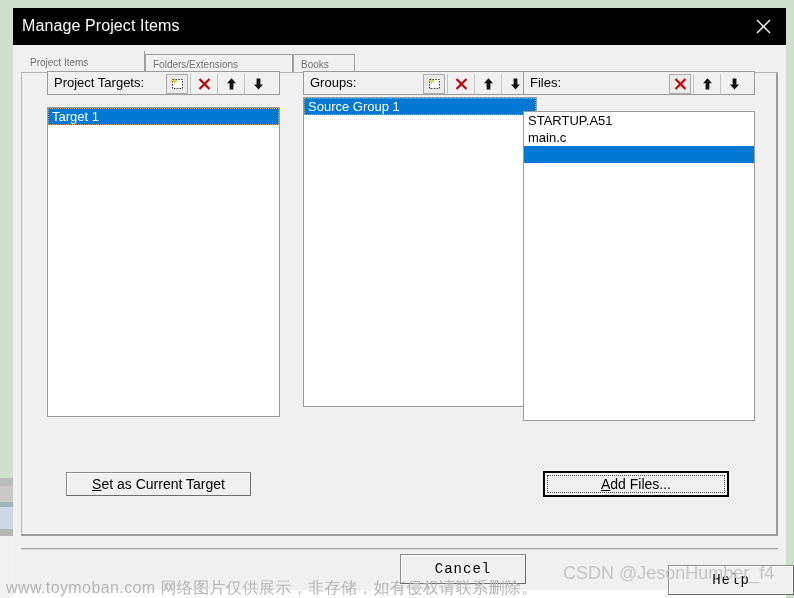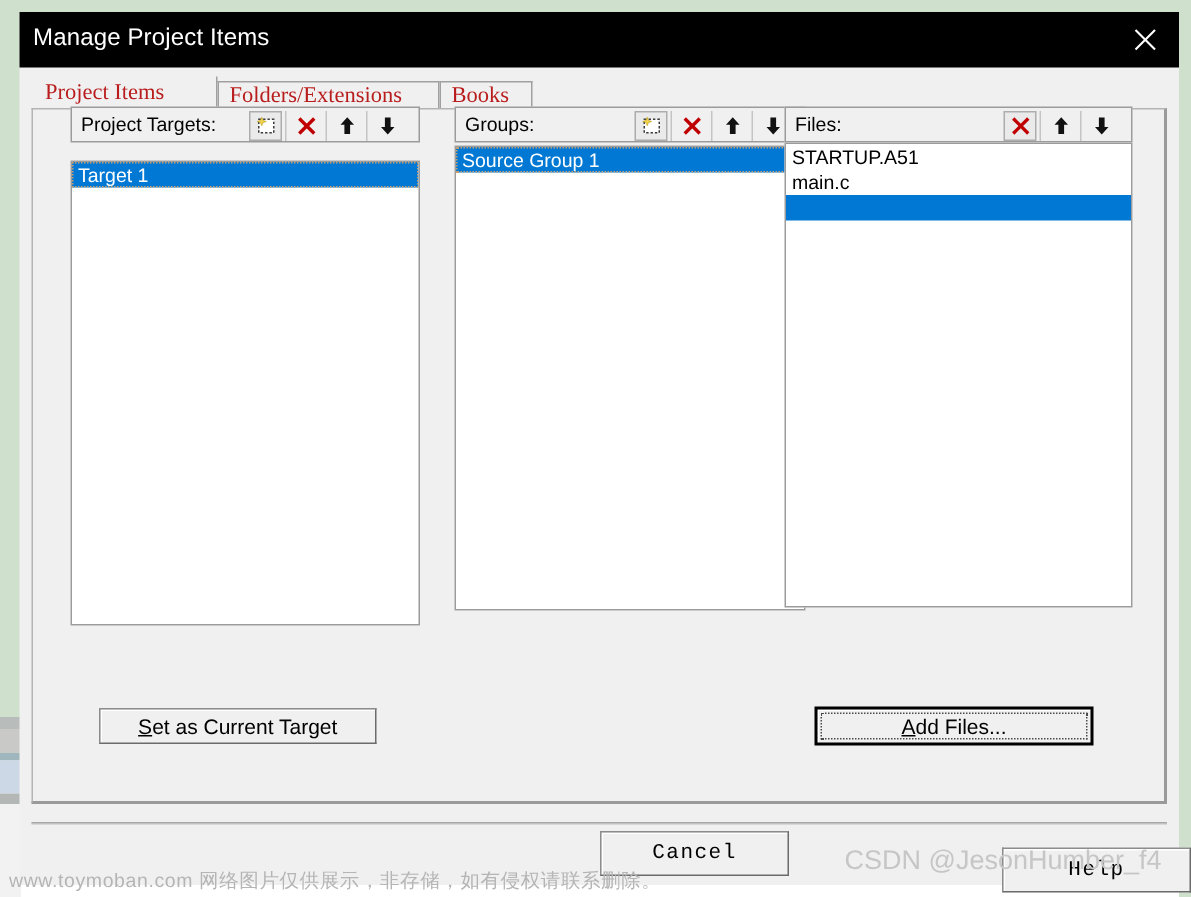--- a/index.html
+++ b/index.html
@@ -92,23 +92,23 @@
     position: absolute;
     left: 0;
     top: 37px;
     width: 773px;
     height: 28px;
   }
   .tab {
     position: absolute;
     top: 9px;
     height: 19px;
-    font-family: Liberation Serif, serif;
-    font-size: 15px;
-    color: #b91c1c;
+    font-family: Liberation Sans, sans-serif;
+    font-size: 10px;
+    color: #737373;
     padding: 0 7px;
     box-sizing: border-box;
     line-height: 19px;
     white-space: nowrap;
     background: #f0f0f0;
     border-left: 1px solid #a0a0a0;
     border-right: 1px solid #a0a0a0;
     border-top: 1px solid #a0a0a0;
     cursor: default;
   }
@@ -248,21 +248,21 @@
     height: 1px;
     background: #d8d8d8;
     border-top: 1px solid #a8a8a8;
   }
 
   
   #watermark-bottom {
     position: absolute;
     left: 6px;
     top: 578px;
-    font-size: 13px;
+    font-size: 16px;
     color: #b5b5b5;
     letter-spacing: 0.4px;
     white-space: nowrap;
     pointer-events: none;
   }
   #watermark-csdn {
     position: absolute;
     left: 563px;
     top: 563px;
     font-size: 18px;
@@ -395,21 +395,21 @@
           <path d="M6.5 1.2 L11 6.2 L8.4 6.2 L8.4 12.4 L4.6 12.4 L4.6 6.2 L2 6.2 Z" fill="#111111"></path>
         </svg>
       </div>
       <div class="icon-sep" style="left:196px;"></div>
       <div class="icon-btn" style="left:199px;">
         <svg width="13" height="14" viewBox="0 0 13 14" aria-hidden="true">
           <path d="M6.5 12.6 L11 7.6 L8.4 7.6 L8.4 1.4 L4.6 1.4 L4.6 7.6 L2 7.6 Z" fill="#111111"></path>
         </svg>
       </div>
     </div>
-    <div class="listbox" style="height:310px;margin-top:0;">
+    <div class="listbox" style="height:310px;margin-top:16px;">
       <div class="list-item">STARTUP.A51</div>
       <div class="list-item">main.c</div>
       <div class="list-item selected blank">&nbsp;</div>
     </div>
   </div>
 
   <div class="btn" style="left:53px;top:464px;width:185px;height:24px;">
     <span><u>S</u><span>et as Current Target</span></span>
   </div>
 

